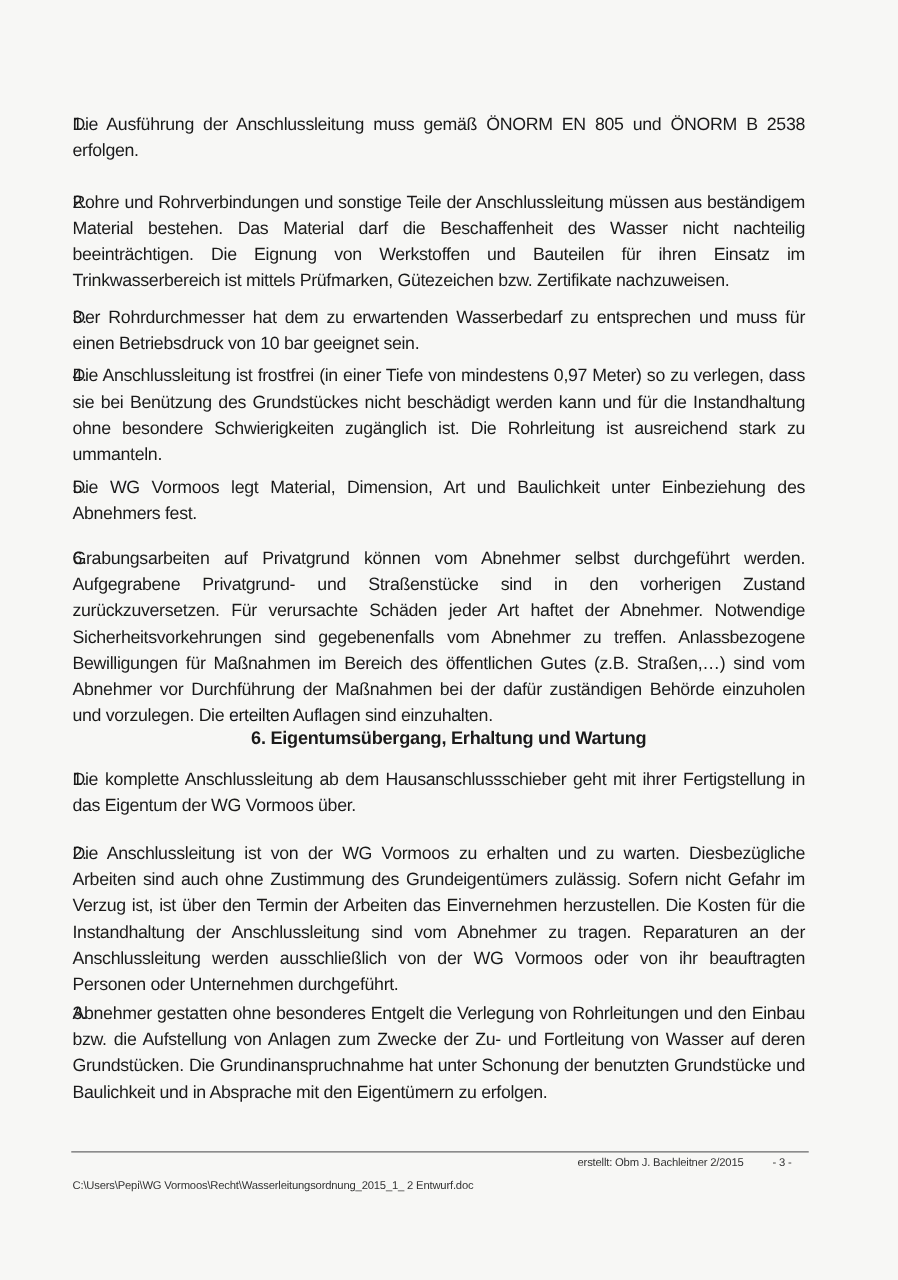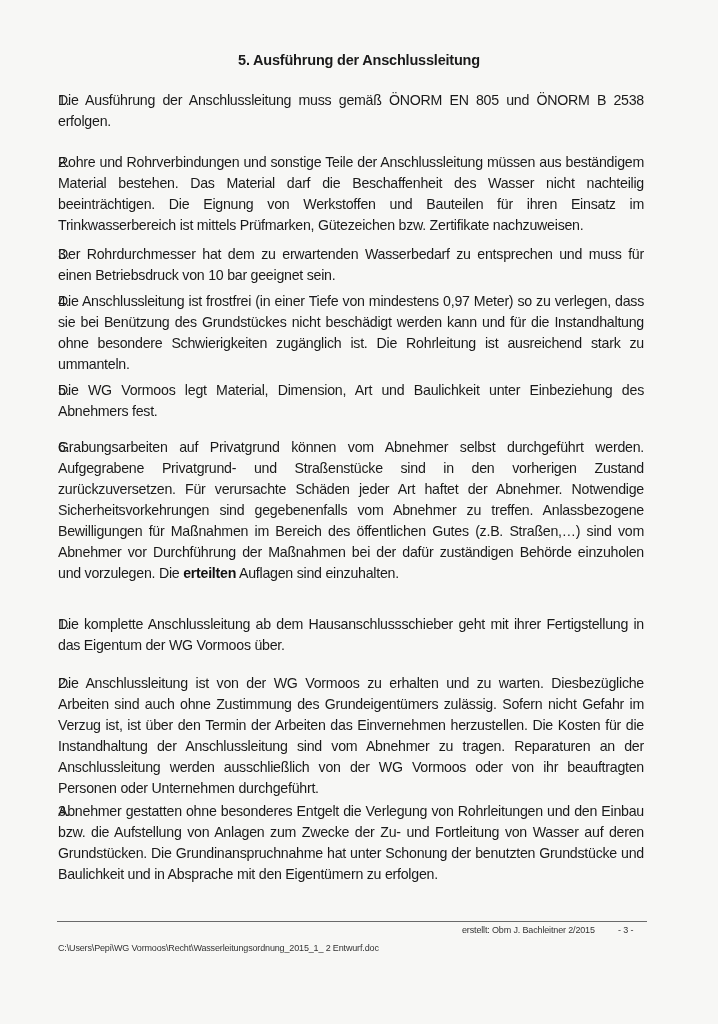--- a/index.html
+++ b/index.html
@@ -45,21 +45,21 @@
       top: 0;
       width: 26px;
     }
     .item .text {
       text-align: justify;
     }
     .item .text.last-justify {
       text-align-last: left;
     }
     .emph {
-      font-weight: bold;
+      font-weight: normal;
       color: #111;
     }
     .footer-rule {
       position: absolute;
       left: 57px;
       top: 921px;
       width: 590px;
       height: 1px;
       background: #6a6a6a;
     }
@@ -74,21 +74,20 @@
     }
     .footer .path { position: absolute; left: 0; top: 18px; }
     .footer .author { position: absolute; left: 360px; top: 0; margin-left: 44px; }
     .footer .pageno { position: absolute; left: 560px; top: 0; }
   </style>
 </head>
 <body>
 
 <div class="page">
 
-  <div class="section-heading" style="top:52px;">5. Ausführung der Anschlussleitung</div>
 
   <div class="item" style="top:90px;">
     <span class="num">1.</span>
     <div class="text last-justify">Die Ausführung der Anschlussleitung muss gemäß ÖNORM EN 805 und ÖNORM B 2538 erfolgen.</div>
   </div>
 
   <div class="item" style="top:152px;">
     <span class="num">2.</span>
     <div class="text last-justify">Rohre und Rohrverbindungen und sonstige Teile der Anschlussleitung müssen aus beständigem Material bestehen. Das Material darf die Beschaffenheit des Wasser nicht nachteilig beeinträchtigen. Die Eignung von Werkstoffen und Bauteilen für ihren Einsatz im Trinkwasserbereich ist mittels Prüfmarken, Gütezeichen bzw. Zertifikate nachzuweisen.</div>
   </div>
@@ -106,20 +105,21 @@
   <div class="item" style="top:380px;">
     <span class="num">5.</span>
     <div class="text last-justify">Die WG Vormoos legt Material, Dimension, Art und Baulichkeit unter Einbeziehung des Abnehmers fest.</div>
   </div>
 
   <div class="item" style="top:437px;">
     <span class="num">6.</span>
     <div class="text last-justify"><span>Grabungsarbeiten auf Privatgrund können vom Abnehmer selbst durchgeführt werden. Aufgegrabene Privatgrund- und Straßenstücke sind in den vorherigen Zustand zurückzuversetzen. Für verursachte Schäden jeder Art haftet der Abnehmer. Notwendige Sicherheitsvorkehrungen sind gegebenenfalls vom Abnehmer zu treffen. Anlassbezogene Bewilligungen für Maßnahmen im Bereich des öffentlichen Gutes (z.B. Straßen,…) sind vom Abnehmer vor Durchführung der Maßnahmen bei der dafür zuständigen Behörde einzuholen und vorzulegen. Die </span><span class="emph">erteilten</span><span> Auflagen sind einzuhalten.</span></div>
   </div>
 
+  <div class="section-heading" style="top:583px;">6. Eigentumsübergang, Erhaltung und Wartung</div>
 
   <div class="item" style="top:614px;">
     <span class="num">1.</span>
     <div class="text last-justify">Die komplette Anschlussleitung ab dem Hausanschlussschieber geht mit ihrer Fertigstellung in das Eigentum der WG Vormoos über.</div>
   </div>
 
   <div class="item" style="top:673px;">
     <span class="num">2.</span>
     <div class="text last-justify">Die Anschlussleitung ist von der WG Vormoos zu erhalten und zu warten. Diesbezügliche Arbeiten sind auch ohne Zustimmung des Grundeigentümers zulässig. Sofern nicht Gefahr im Verzug ist, ist über den Termin der Arbeiten das Einvernehmen herzustellen. Die Kosten für die Instandhaltung der Anschlussleitung sind vom Abnehmer zu tragen. Reparaturen an der Anschlussleitung werden ausschließlich von der WG Vormoos oder von ihr beauftragten Personen oder Unternehmen durchgeführt.</div>
   </div>

